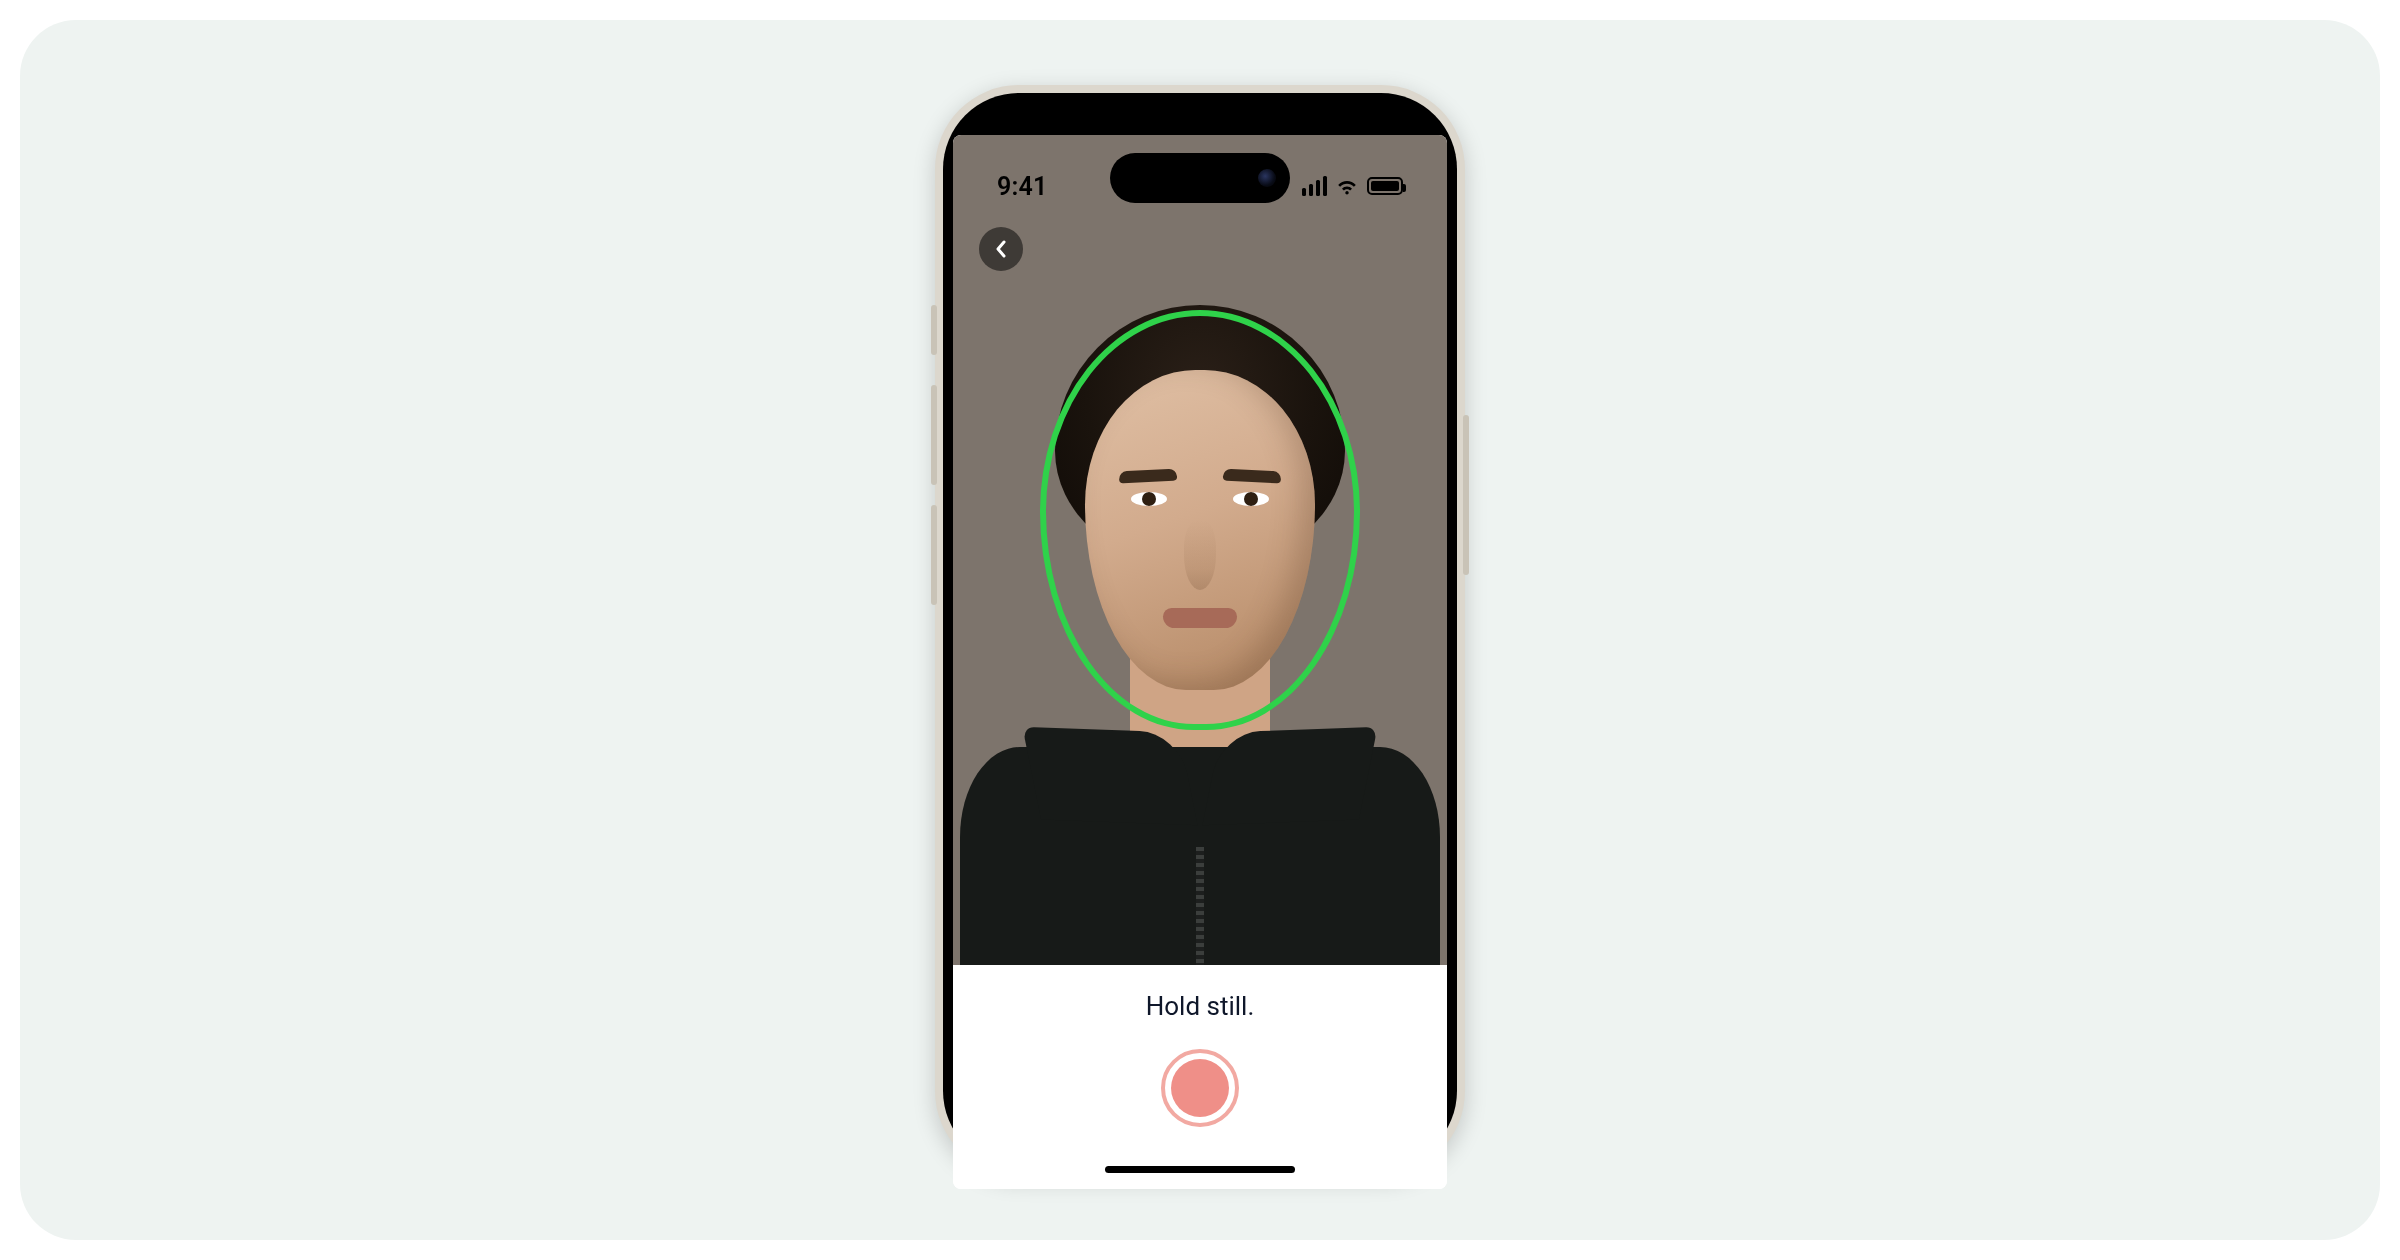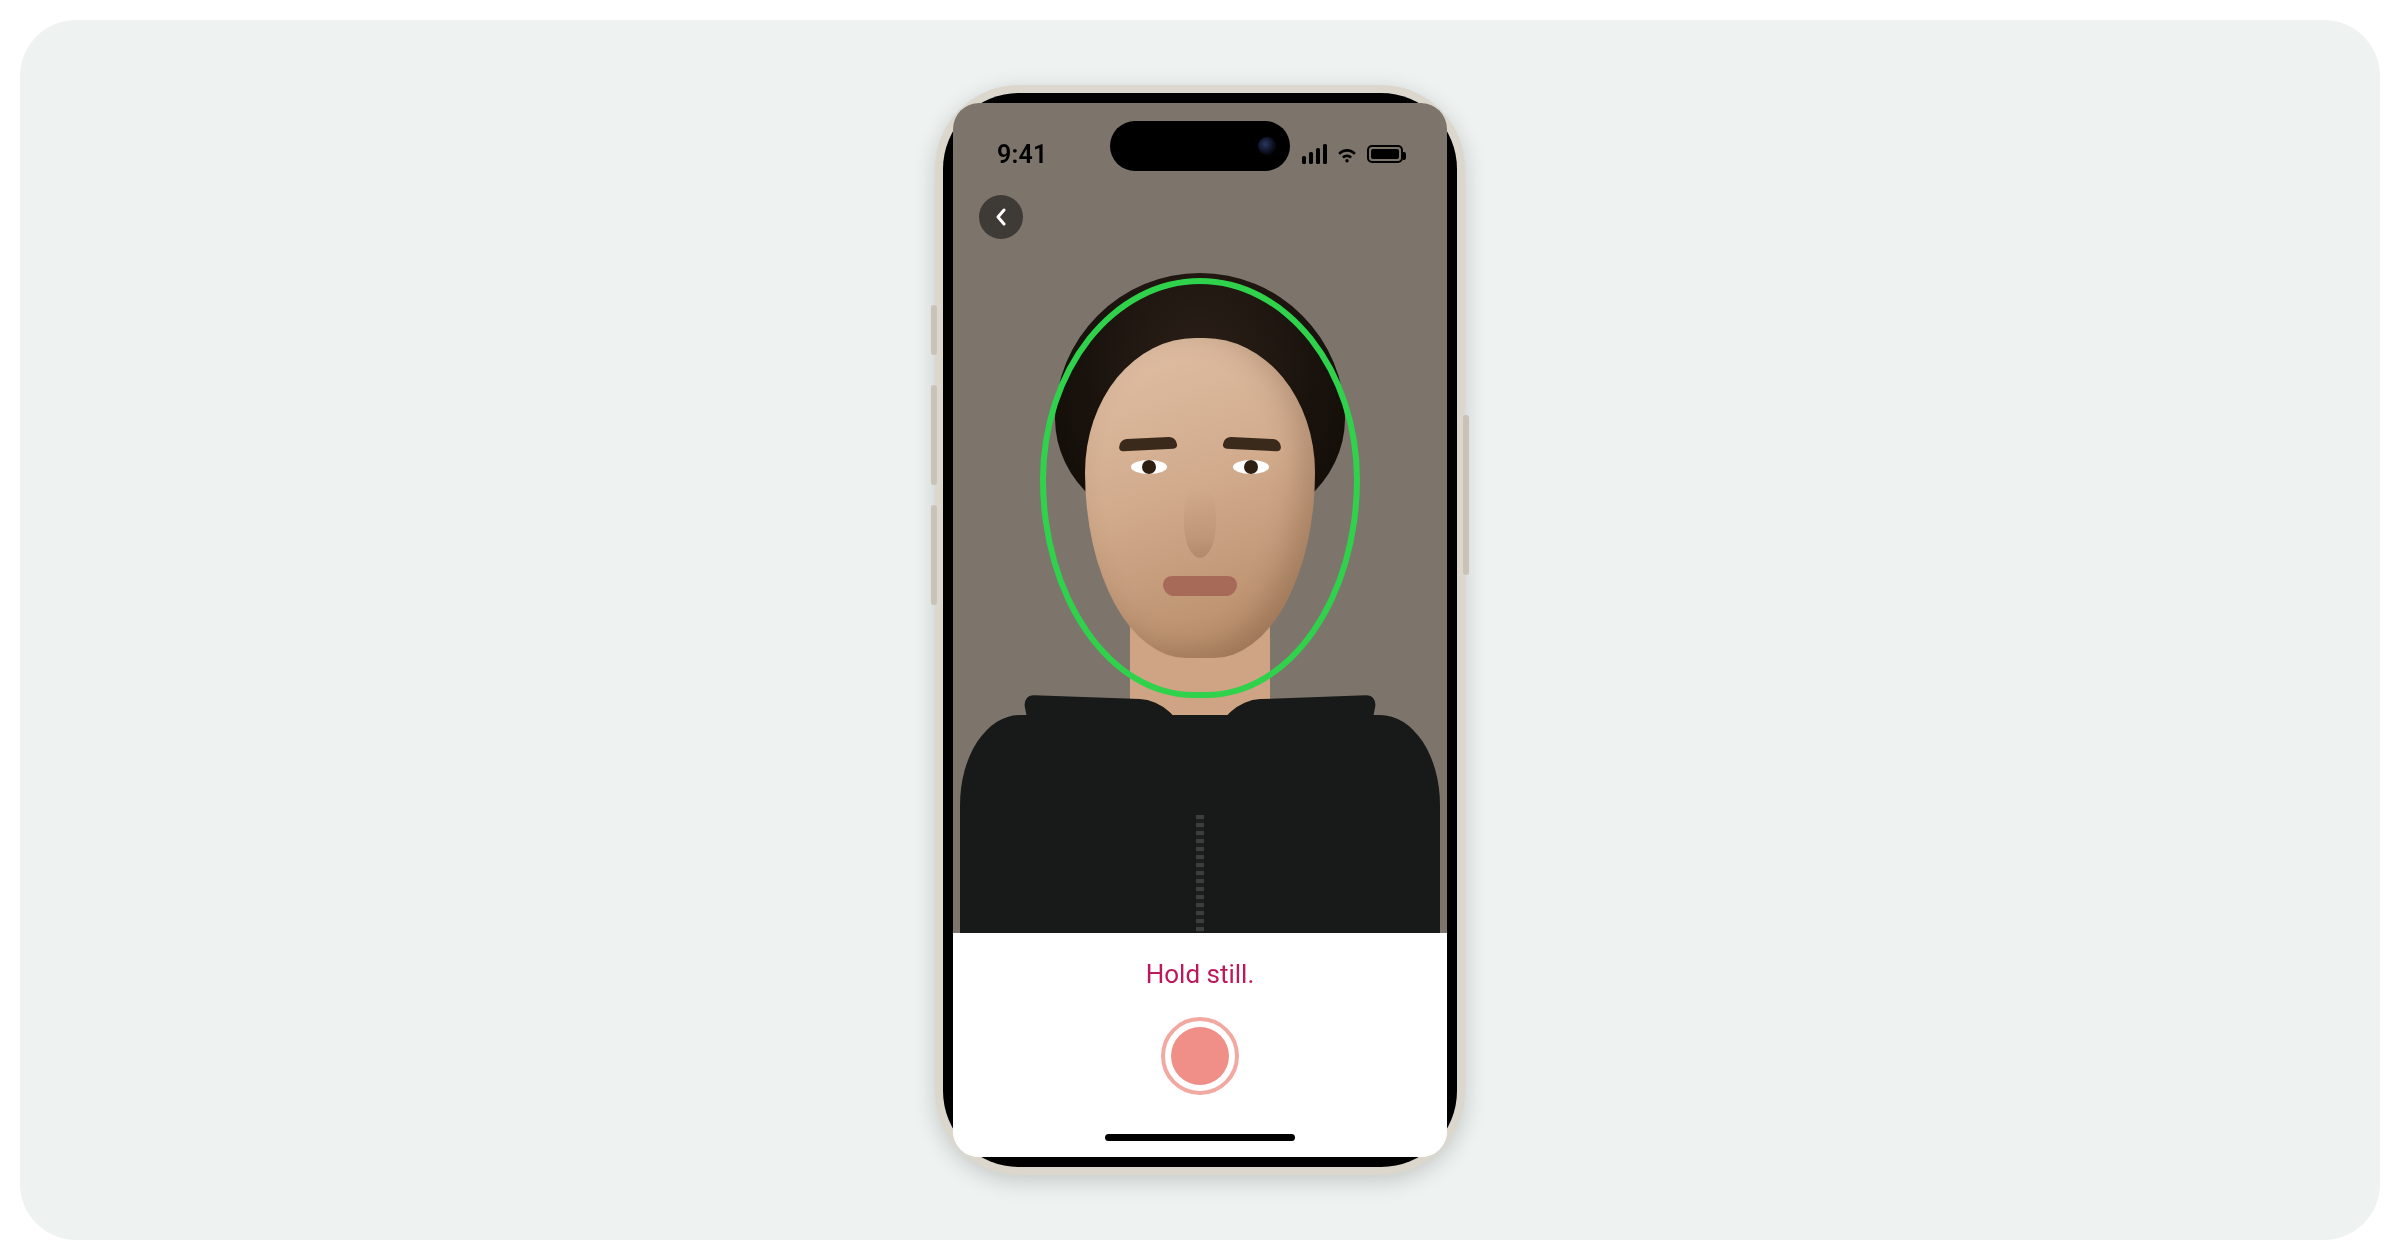--- a/index.html
+++ b/index.html
@@ -34,25 +34,26 @@
     width: 100%;
     height: 100%;
     background: #000;
     border-radius: 76px;
     padding: 10px;
   }
   .phone-screen {
     width: 100%;
     height: 100%;
     background: #fff;
-    border-radius: 26px;
+    border-radius: 8px;
     overflow: hidden;
     position: relative;
     display: flex;
     flex-direction: column;
+    margin-top: 32px;
   }
   .side-button {
     position: absolute;
     background: #c9c3b7;
     border-radius: 4px;
   }
   .btn-left1 { left: -4px; top: 220px; width: 6px; height: 50px; }
   .btn-left2 { left: -4px; top: 300px; width: 6px; height: 100px; }
   .btn-left3 { left: -4px; top: 420px; width: 6px; height: 100px; }
   .btn-right { right: -4px; top: 330px; width: 6px; height: 160px; }
@@ -174,21 +175,21 @@
   }
 
   .bottom-panel {
     background: #fff;
     text-align: center;
     padding: 26px 20px 62px 20px;
     position: relative;
   }
   .instruction {
     font-size: 26px;
-    color: #be185d;
+    color: #0f172a;
     margin-bottom: 28px;
   }
   .capture-button {
     width: 78px; height: 78px;
     border-radius: 50%;
     border: 4px solid #f2a9a2;
     background: #fff;
     display:inline-flex; align-items:center; justify-content:center;
     cursor:pointer;
   }

